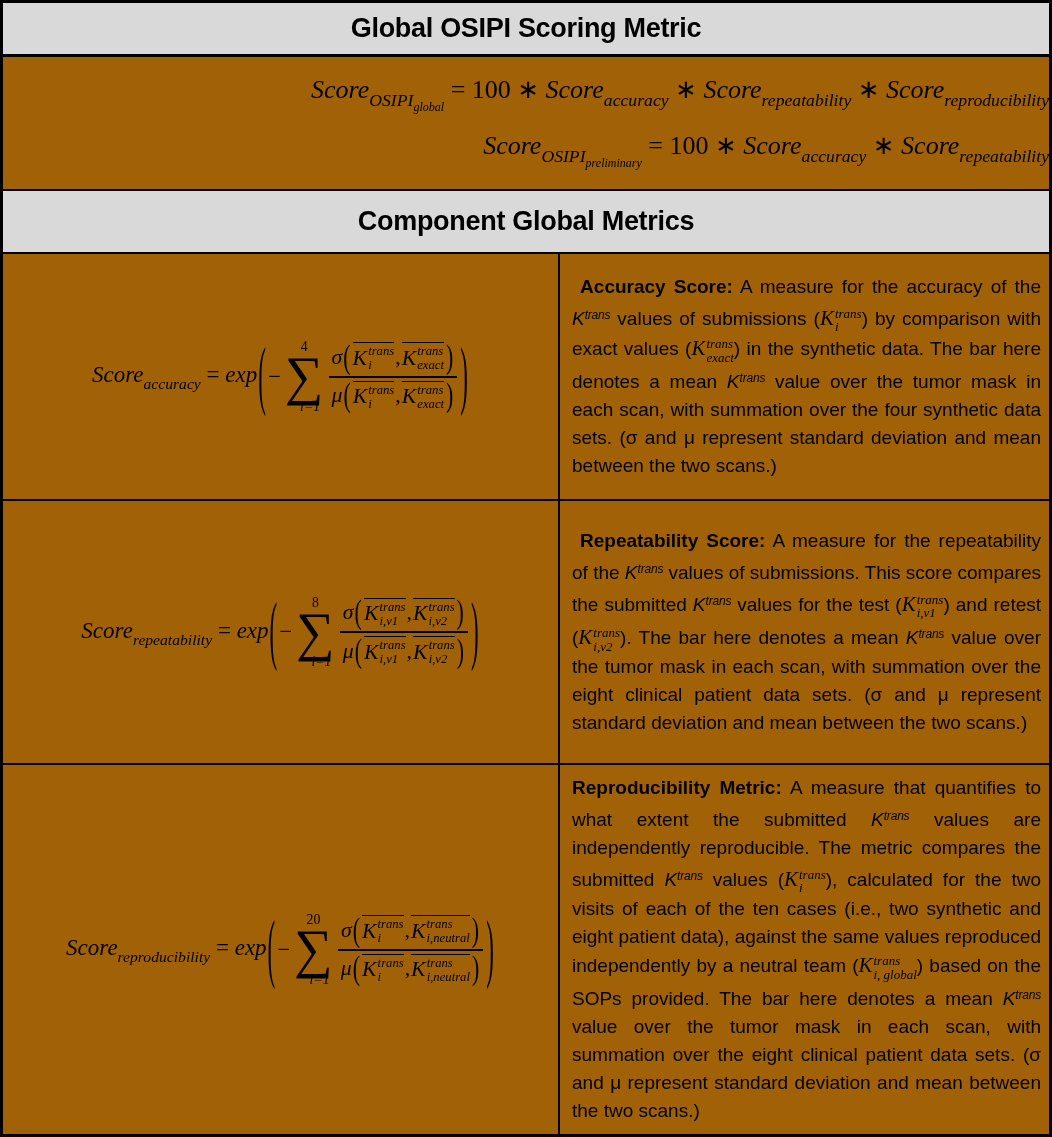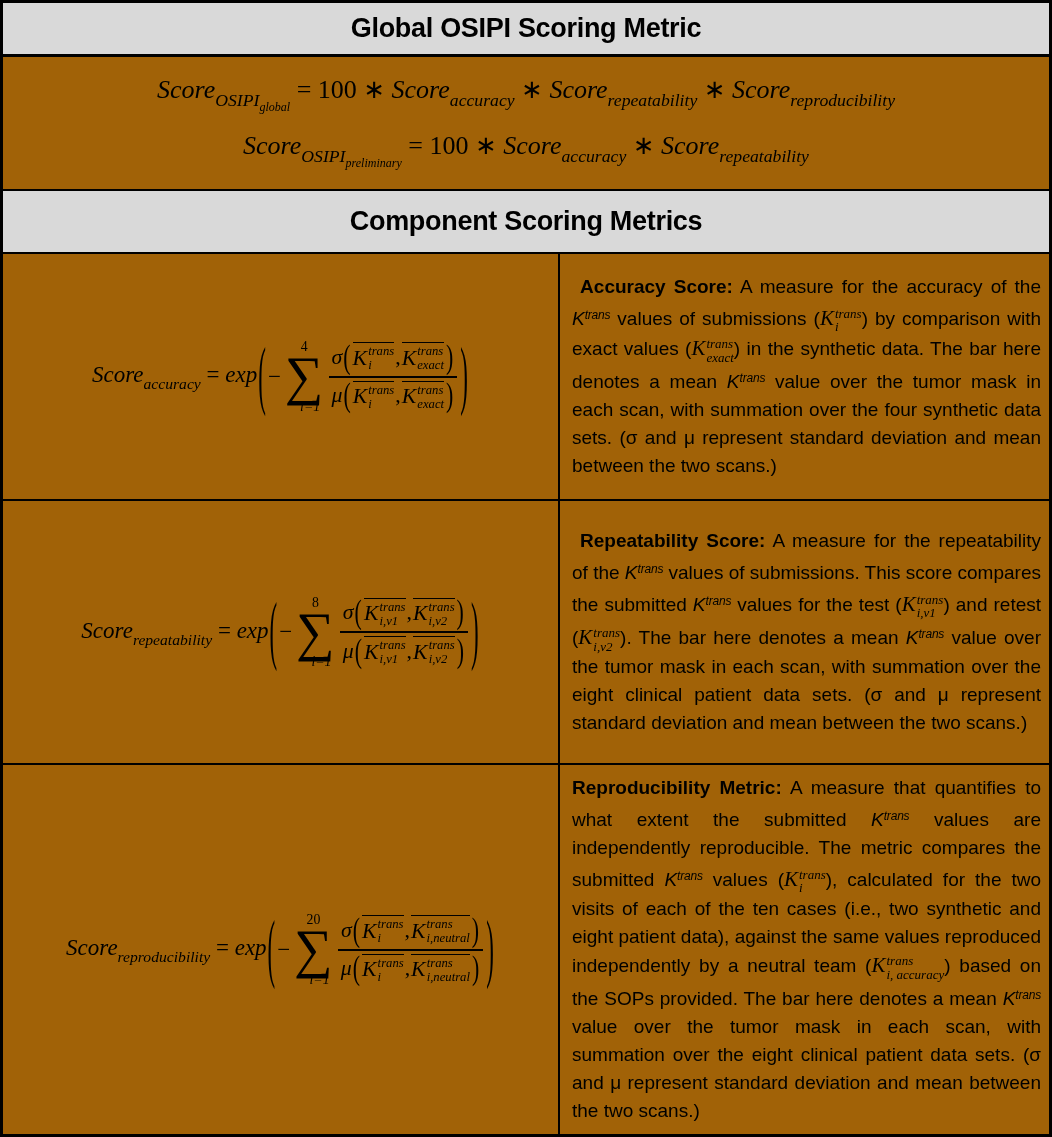--- a/index.html
+++ b/index.html
@@ -24,21 +24,21 @@
   .band-title {
     font-weight:bold; font-size:27px;
     font-family:"Liberation Sans", sans-serif;
     letter-spacing:-0.3px;
   }
 
   
   .global-formulas {
     height:134px; border-bottom:2px solid #000; flex:none;
     display:flex; flex-direction:column; justify-content:space-around;
-    align-items:center; padding:10px 0;
+    align-items:flex-end; padding:10px 0;
   }
 
   
   .comp-row { display:flex; flex:none; }
   .comp-row.r1 { height:247px; border-bottom:2px solid #000; }
   .comp-row.r2 { height:264px; border-bottom:2px solid #000; }
   .comp-row.r3 { flex:1; }
   .cell-formula {
     width:557px; flex:none; border-right:2px solid #000;
     display:flex; align-items:center; justify-content:center;
@@ -117,21 +117,21 @@
   <div class="band band-1">
     <span class="band-title">Global OSIPI Scoring Metric</span>
   </div>
 
   <div class="global-formulas">
     <span class="f-row fs-global"><span class="f-i">Score</span><span class="f-sub"><span class="f-i">OSIPI</span><span class="f-sub"><span class="f-i">global</span></span></span><span class="f-r"> = 100 ∗ </span><span class="f-i">Score</span><span class="f-sub"><span class="f-i">accuracy</span></span><span class="f-r"> ∗ </span><span class="f-i">Score</span><span class="f-sub"><span class="f-i">repeatability</span></span><span class="f-r"> ∗ </span><span class="f-i">Score</span><span class="f-sub"><span class="f-i">reproducibility</span></span></span>
     <span class="f-row fs-global"><span class="f-i">Score</span><span class="f-sub"><span class="f-i">OSIPI</span><span class="f-sub"><span class="f-i">preliminary</span></span></span><span class="f-r"> = 100 ∗ </span><span class="f-i">Score</span><span class="f-sub"><span class="f-i">accuracy</span></span><span class="f-r"> ∗ </span><span class="f-i">Score</span><span class="f-sub"><span class="f-i">repeatability</span></span></span>
   </div>
 
   <div class="band band-2">
-    <span class="band-title">Component Scoring Metrics</span>
+    <span class="band-title">Component Global Metrics</span>
   </div>
 
   <div class="comp-row r1">
     <div class="cell-formula">
       <span class="f-row fs-comp"><span class="f-i">Score</span><span class="f-sub"><span class="f-i">accuracy</span></span><span class="f-r"> = </span><span class="f-i">exp</span><span class="f-big" style="transform: scaleY(3.3);">(</span><span class="f-big" style="transform: scaleY(1);">−</span><span class="f-sum">
             <span class="f-lim">4</span>
             <span class="f-sigma">∑</span>
             <span class="f-lim it">i=1</span>
           </span><span class="f-frac">
             <span class="f-num">
@@ -319,18 +319,18 @@
               <span class="f-big" style="transform: scaleY(1.55);">)</span>
             </span>
           </span><span class="f-big" style="transform: scaleY(3.3);">)</span></span>
     </div>
     <div class="cell-desc">
       <div class="desc-text"><b>Reproducibility Metric:</b> A measure that quantifies to what extent the submitted <span class="d-k">K<sup>trans</sup></span> values are independently reproducible.  The metric compares the submitted <span class="d-k">K<sup>trans</sup></span> values (<span class="d-m"><span class="d-mbase">K</span><span class="d-mstack">
               <span class="d-msup">trans</span>
               <span class="d-msub">i</span>
             </span></span>), calculated for the two visits of each of the ten cases (i.e., two synthetic and eight patient data), against the same values reproduced independently by a neutral team (<span class="d-m"><span class="d-mbase">K</span><span class="d-mstack">
               <span class="d-msup">trans</span>
-              <span class="d-msub">i, accuracy</span>
+              <span class="d-msub">i, global</span>
             </span></span>) based on the SOPs provided. The bar here denotes a mean <span class="d-k">K<sup>trans</sup></span> value over the tumor mask in each scan, with summation over the eight clinical patient data sets. (σ and μ represent standard deviation and mean between the two scans.)</div>
     </div>
   </div>
 
 </div>
 
 </body></html>

